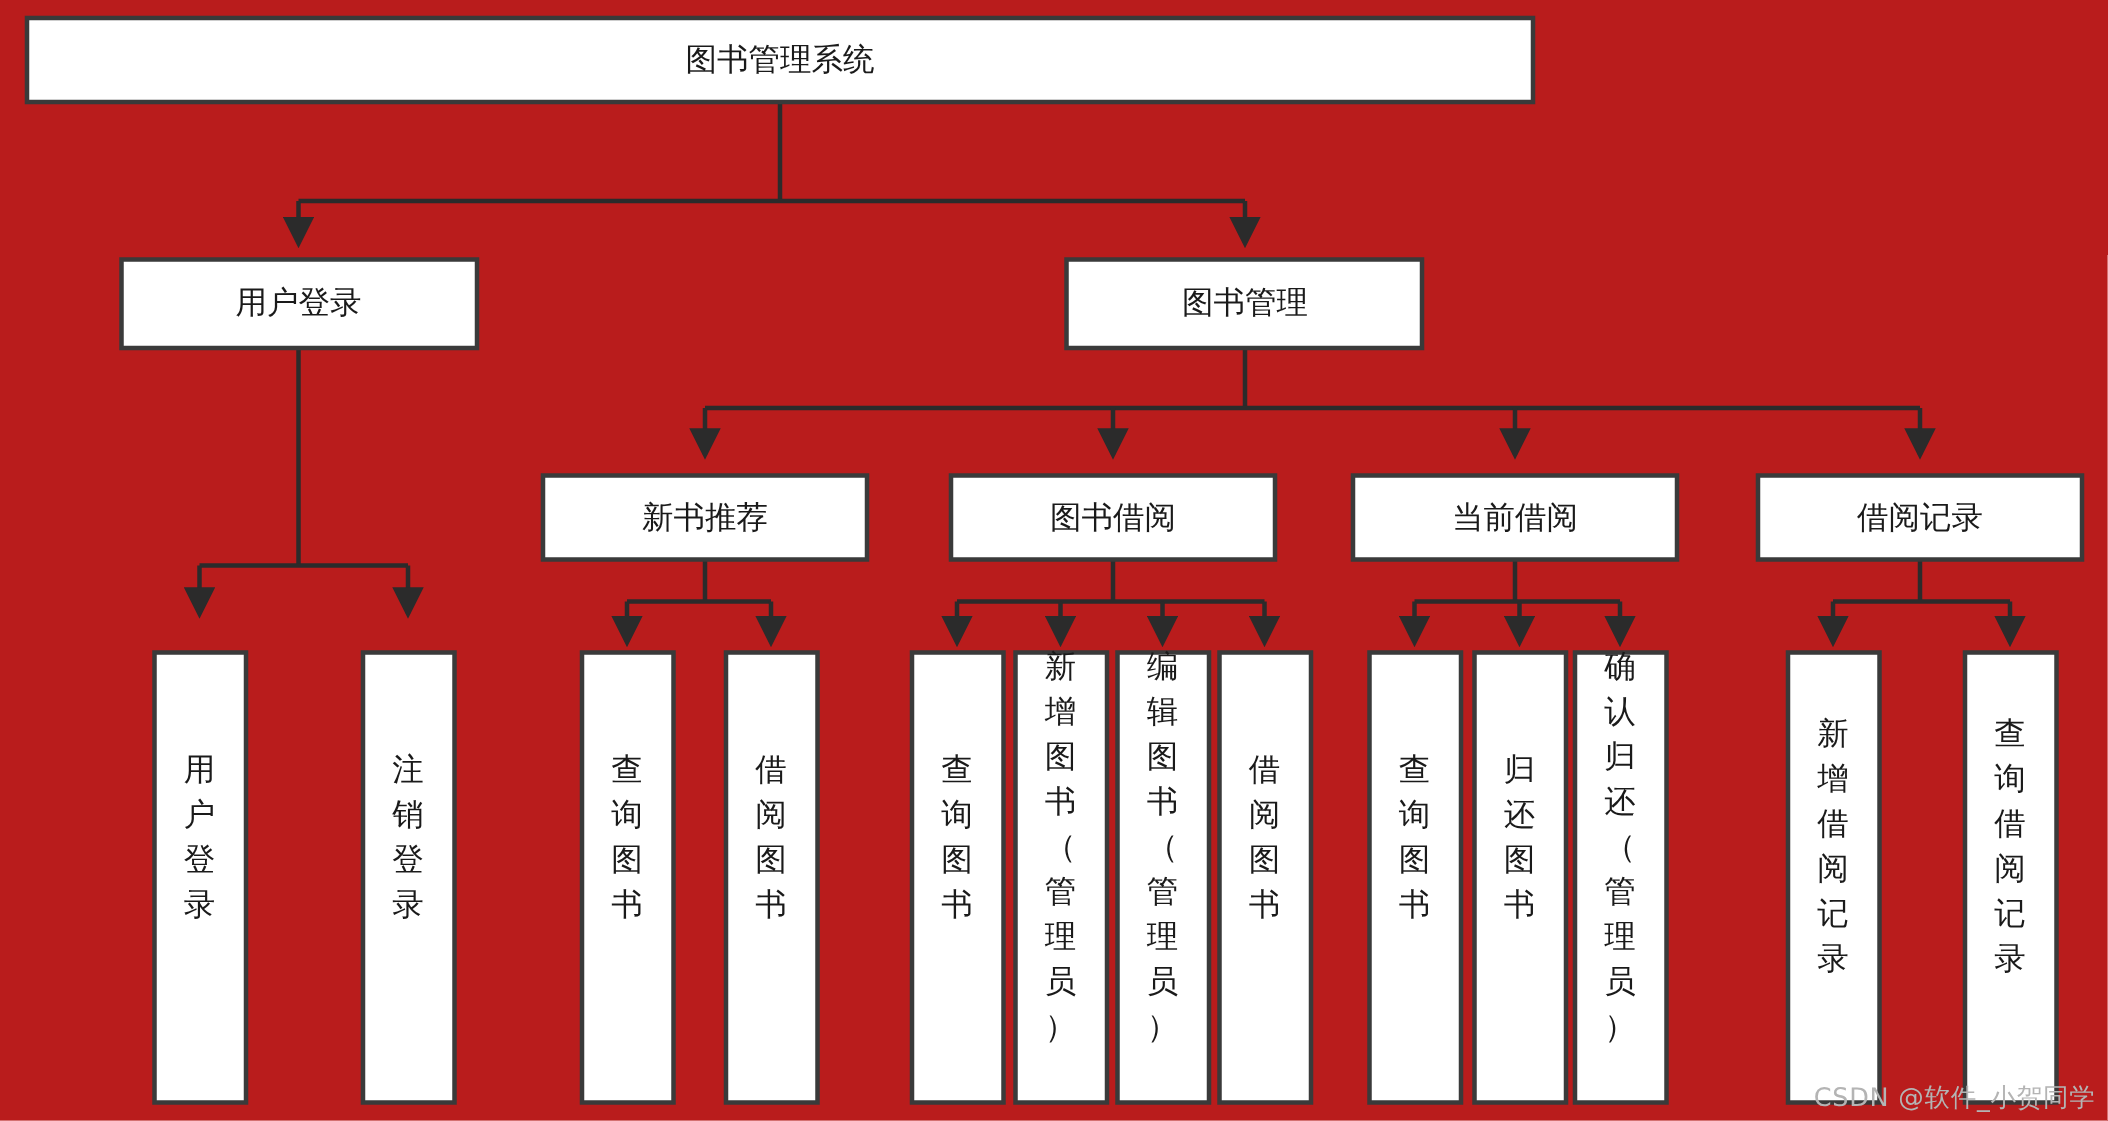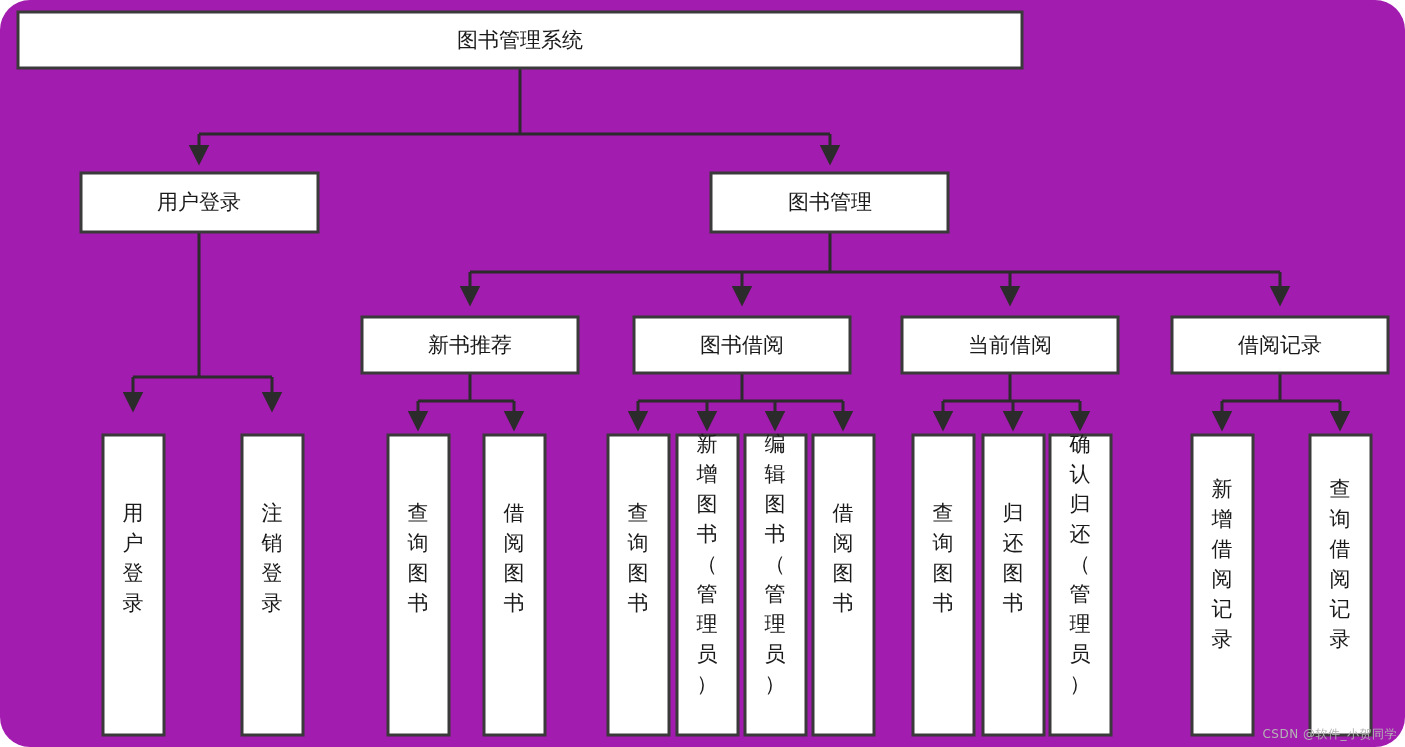--- a/index.html
+++ b/index.html
@@ -11,22 +11,21 @@
     width: 1405px;
     height: 747px;
     font-family: "DejaVu Sans", "Liberation Sans", sans-serif;
     overflow: hidden;
     position: relative;
   }
   #diagram-root {
     position: relative;
     width: 1405px;
     height: 747px;
-    background: #a21caf;
-    border-radius: 30px;
+    background: #b91c1c;
   }
   svg#tree-svg {
     position: absolute;
     top: 0;
     left: 0;
     width: 1405px;
     height: 747px;
     display: block;
   }
   .node-box {
@@ -55,21 +54,21 @@
   }
   .arrow-head {
     fill: #2b2b2b;
     stroke: none;
   }
   .watermark {
     position: absolute;
     right: 8px;
     bottom: 4px;
     font-family: "DejaVu Sans", "Liberation Sans", sans-serif;
-    font-size: 12px;
+    font-size: 17px;
     color: #b4b4b4;
     letter-spacing: 0.5px;
     user-select: none;
     white-space: nowrap;
   }
 </style>
 </head>
 <body>
 
 <div id="diagram-root">

